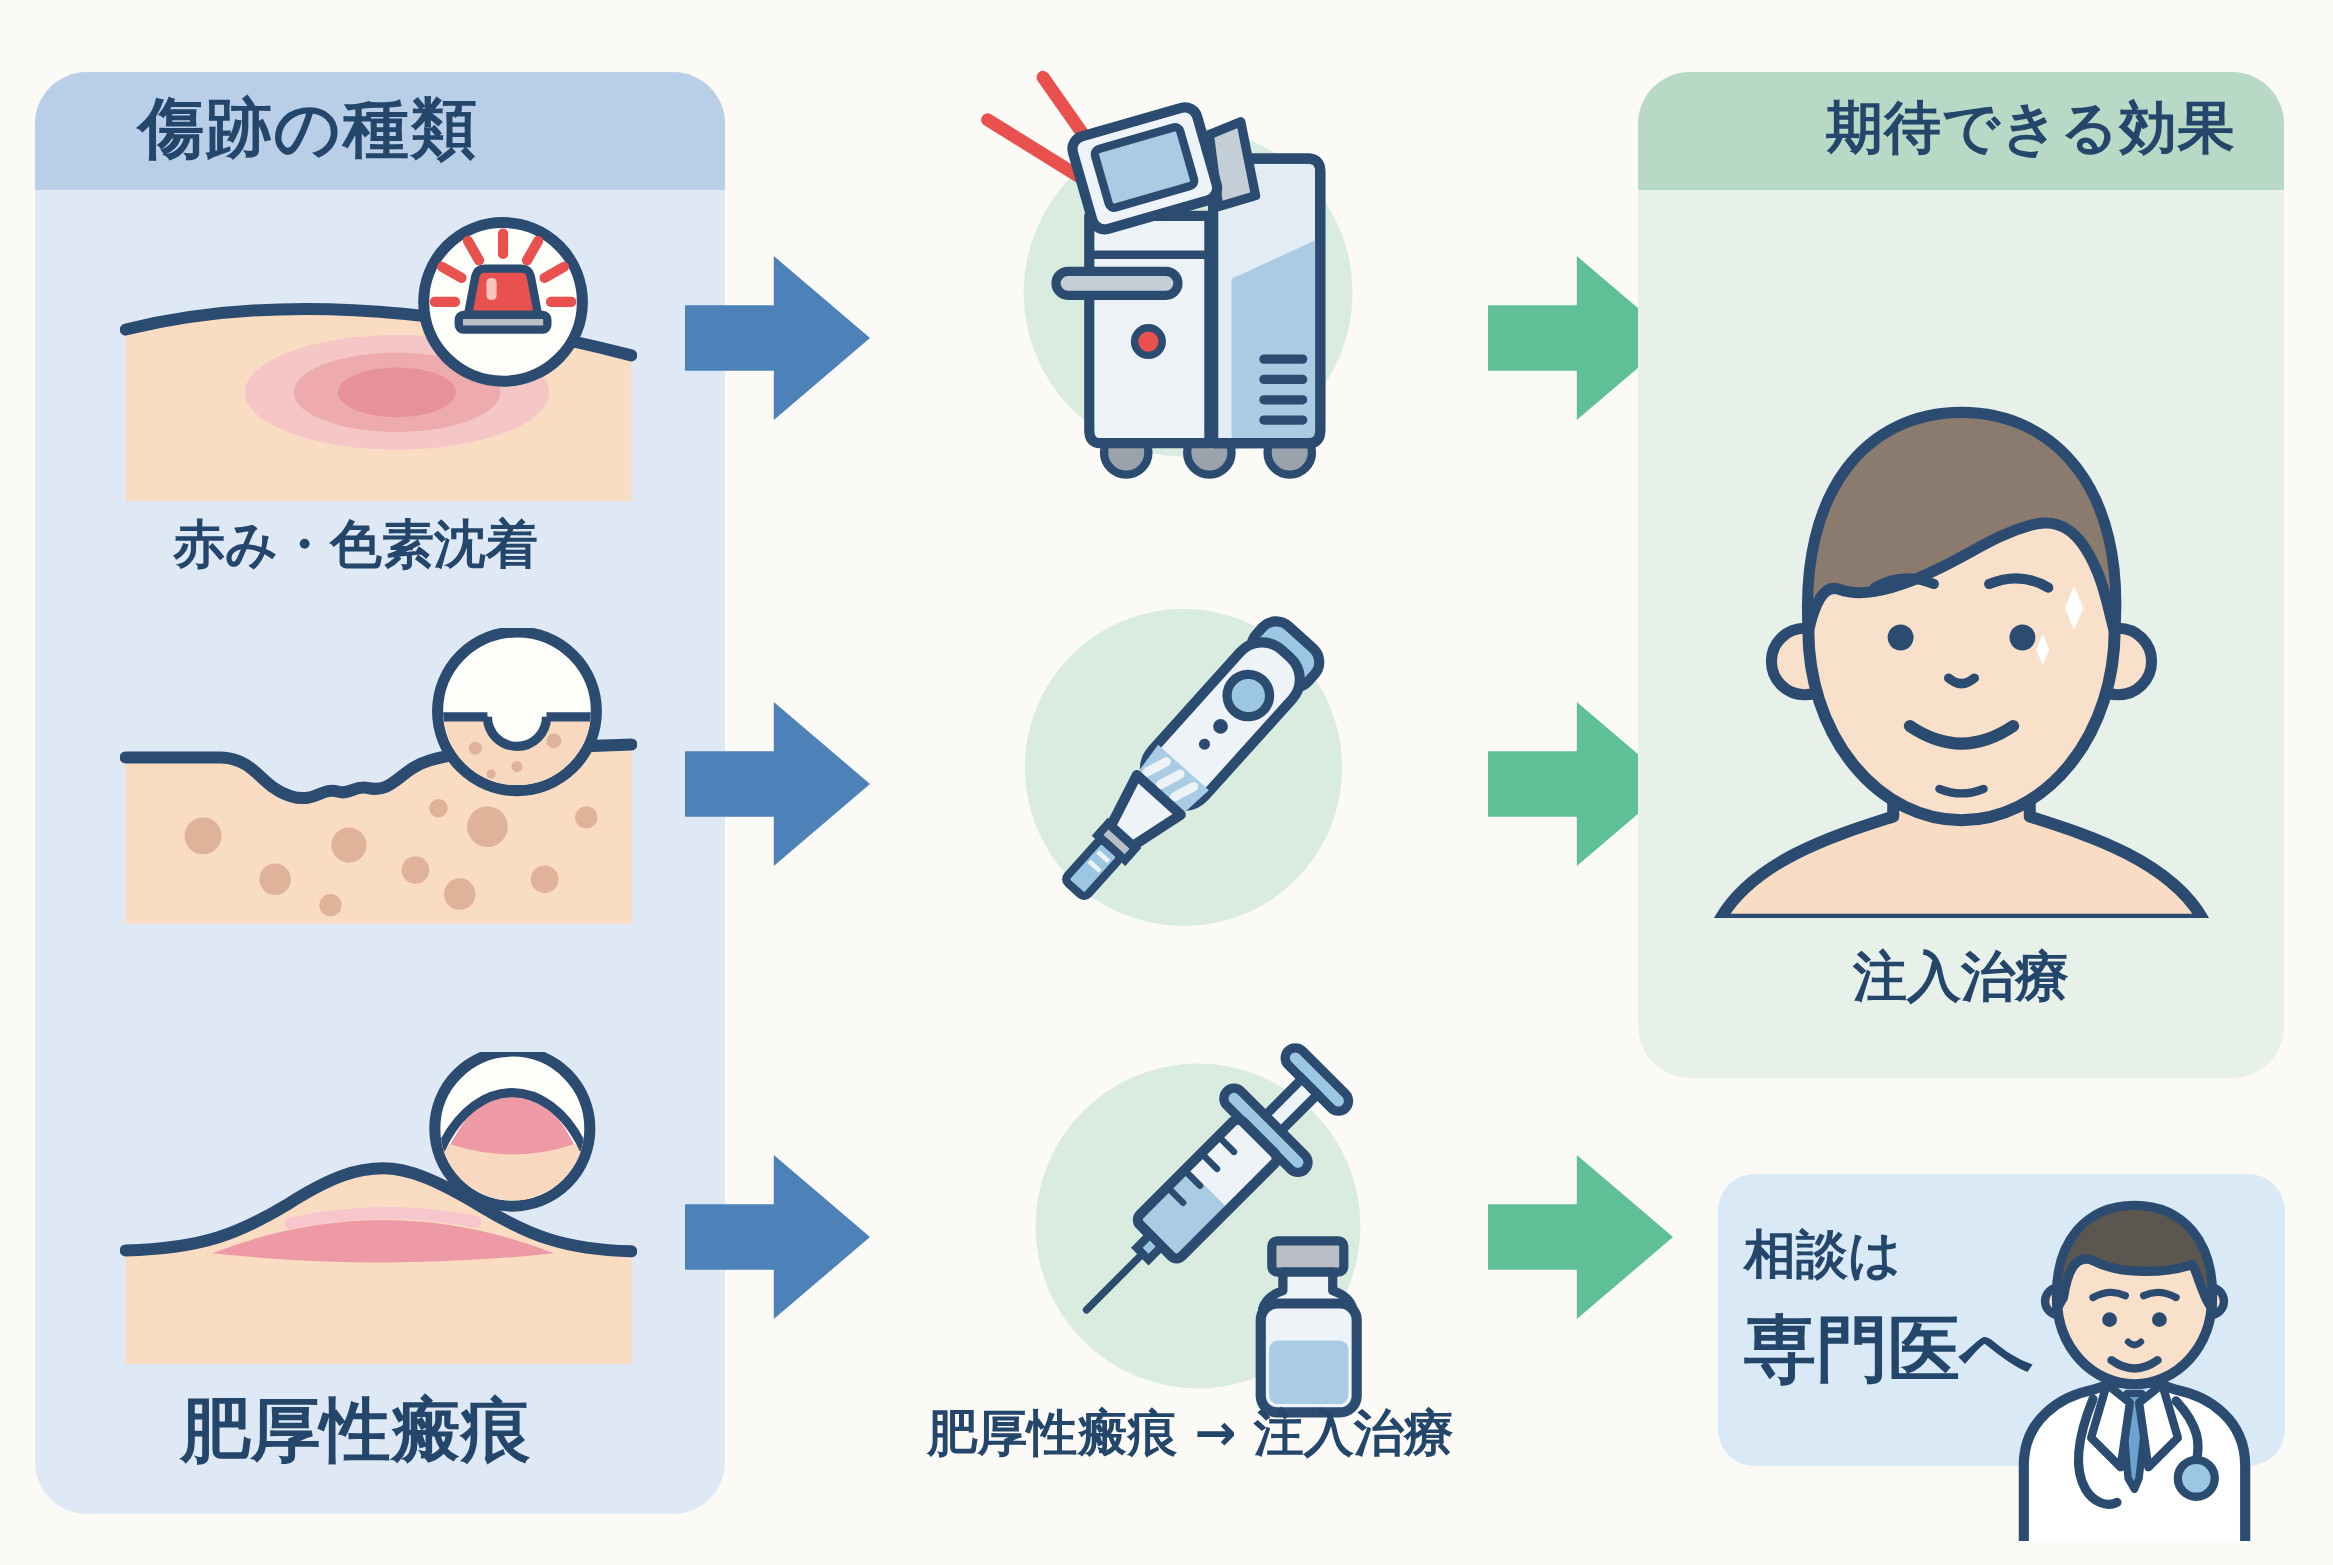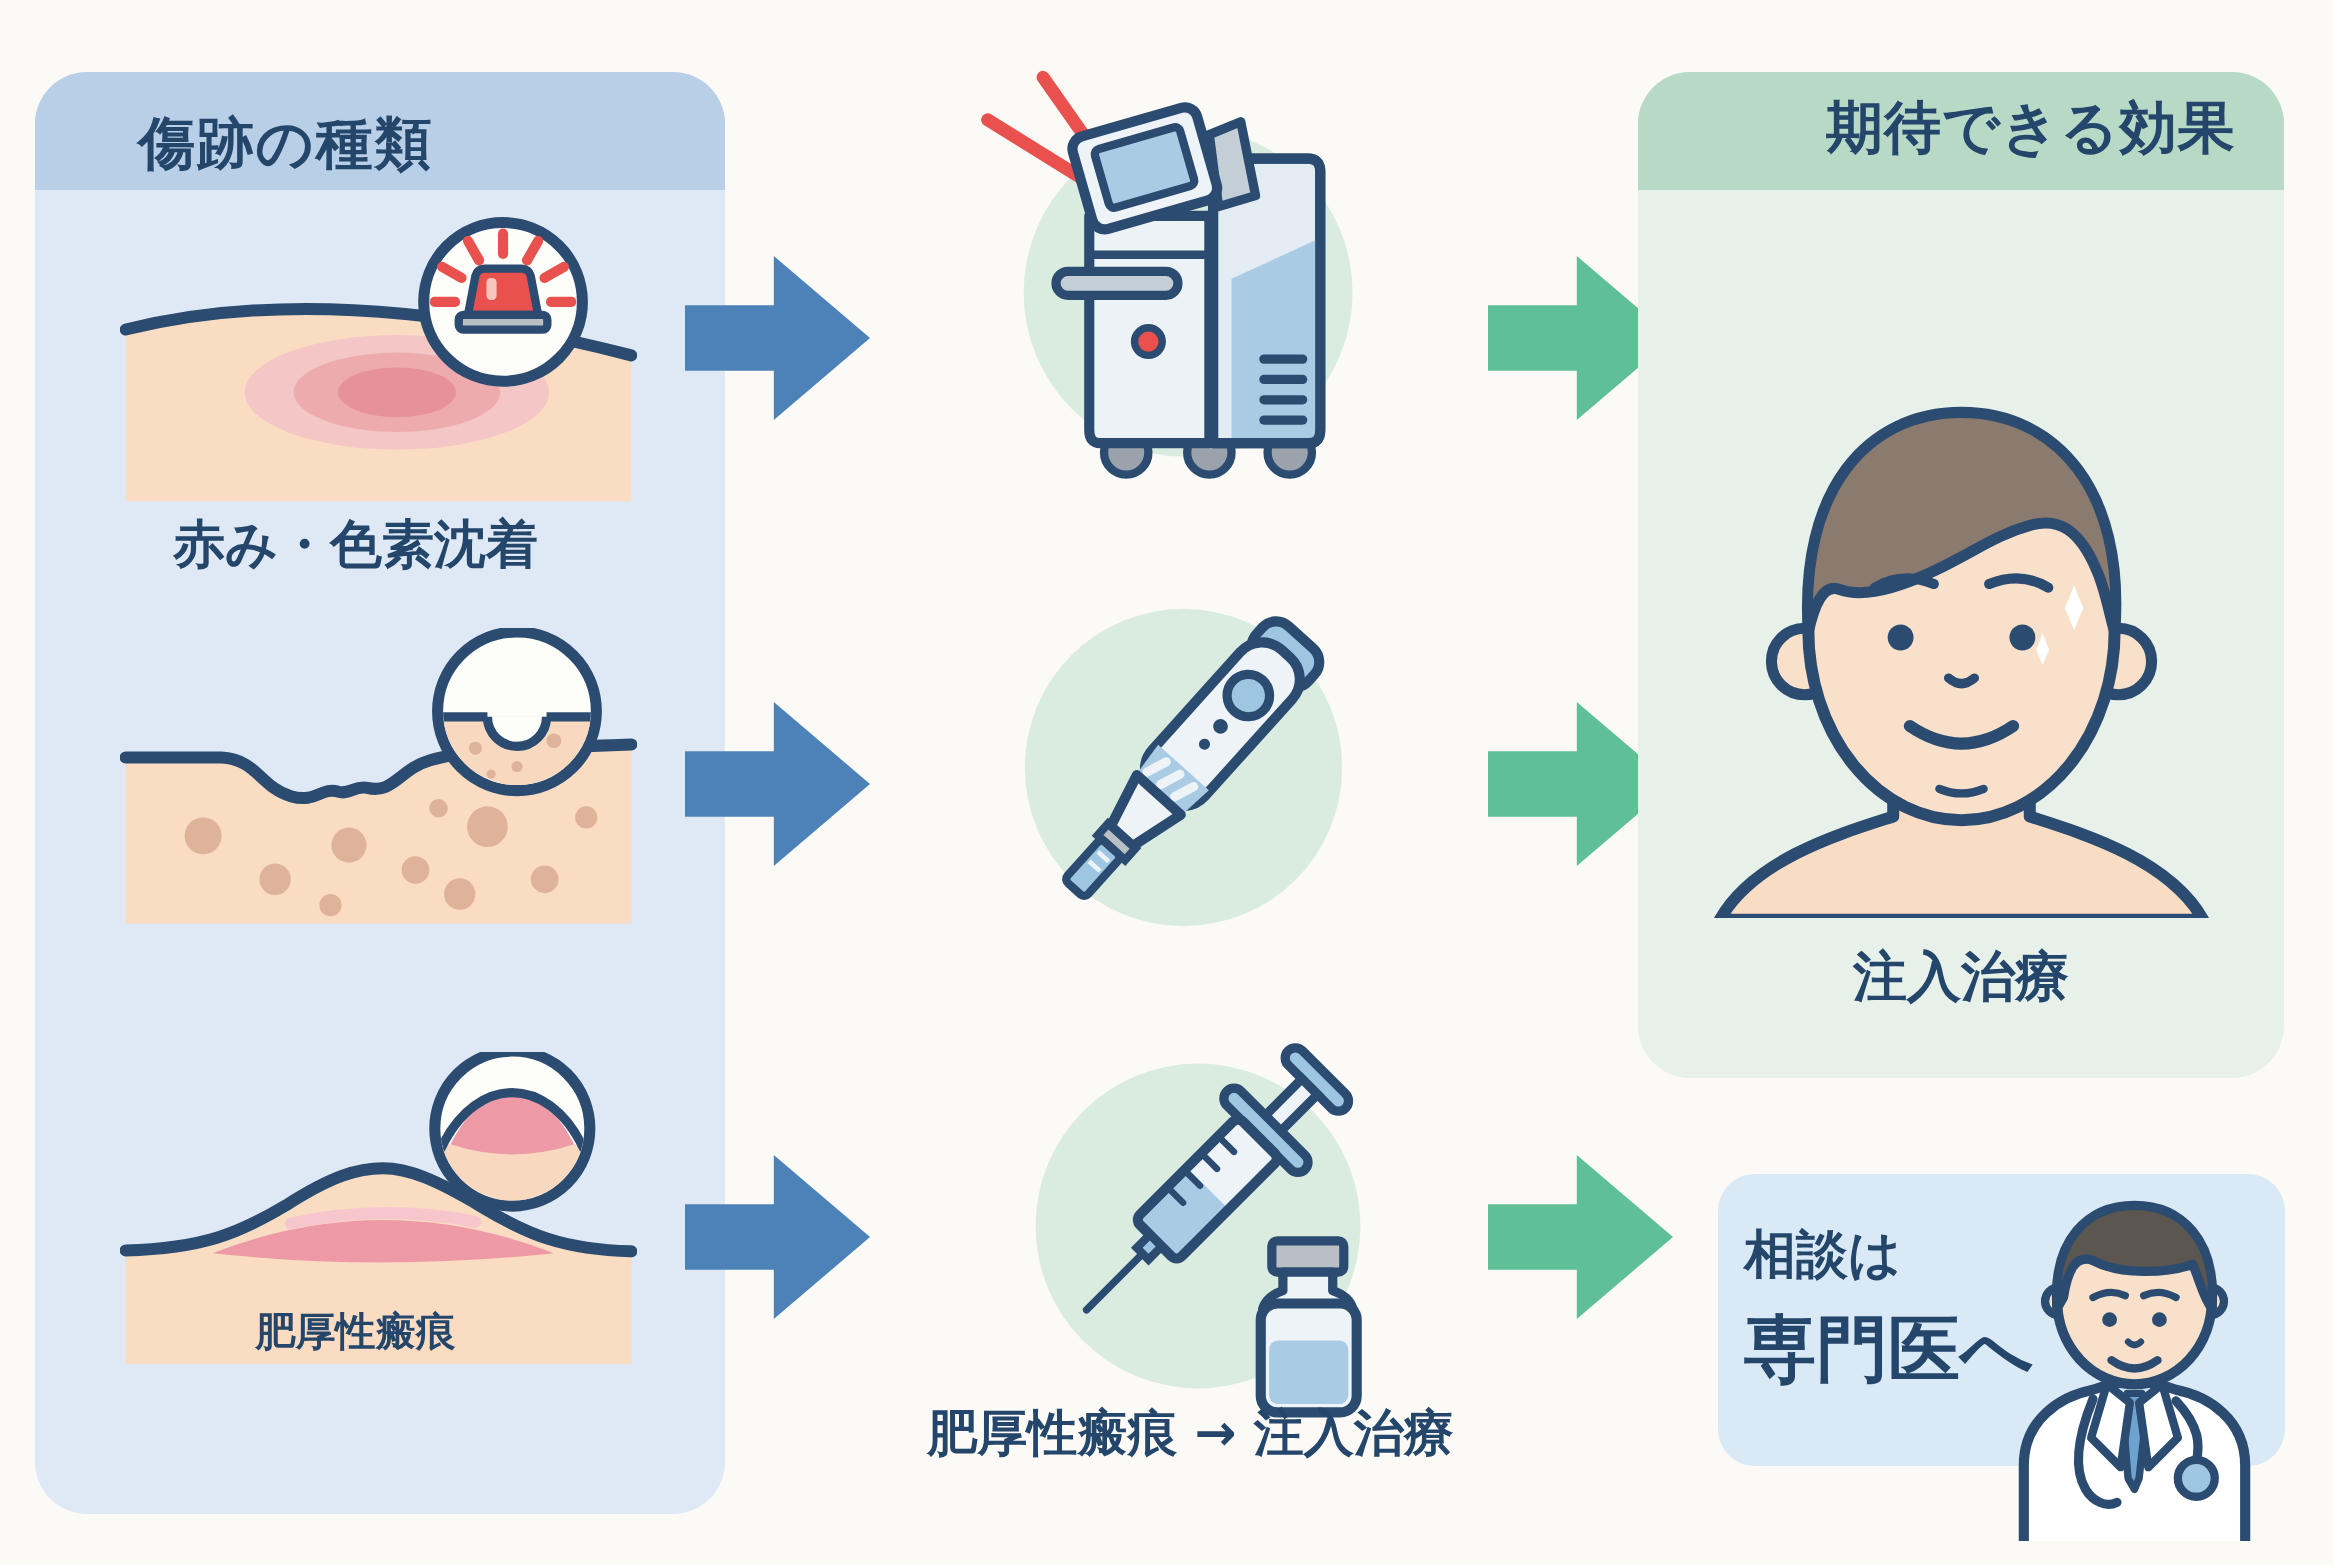--- a/index.html
+++ b/index.html
@@ -8,26 +8,26 @@
     background:#fbfaf6;
     font-family:"DejaVu Sans","Liberation Sans",sans-serif;
   }
   .panel{position:absolute;border-radius:52px;}
   .panel-left{left:35px;top:72px;width:690px;height:1442px;background:#dfe9f5;overflow:hidden;}
   .panel-left .band{position:absolute;left:0;top:0;width:100%;height:118px;background:#b9cfe7;}
   .panel-right{left:1638px;top:72px;width:646px;height:1006px;background:#e7f1ea;overflow:hidden;}
   .panel-right .band{position:absolute;left:0;top:0;width:100%;height:118px;background:#b7d9c6;}
   .panel-consult{left:1718px;top:1174px;width:567px;height:292px;background:#d9eaf6;border-radius:37px;}
   .jp{position:absolute;font-weight:900;color:#24466b;line-height:1.05;white-space:nowrap;}
-  .title-left{left:138px;top:114px;font-size:57px;letter-spacing:1.8px;}
+  .title-left{left:138px;top:94px;font-size:66px;letter-spacing:1.8px;}
   .title-right{left:1826px;top:98px;font-size:57px;letter-spacing:0.9px;}
   .lbl-center{text-align:center;}
   .lbl-scar1{left:37px;top:517px;width:637px;font-size:52px;}
   .lbl-scar2{left:37px;top:956px;width:637px;font-size:52px;}
-  .lbl-scar3{left:37px;top:1310px;width:637px;font-size:40px;}
+  .lbl-scar3{left:37px;top:1394px;width:637px;font-size:70px;}
   .lbl-mid1{left:794px;top:491px;width:775px;font-size:48px;}
   .lbl-mid2{left:886px;top:951px;width:591px;font-size:50px;}
   .lbl-mid3{left:849px;top:1407px;width:683px;font-size:50px;}
   .lbl-caption{left:1638px;top:949px;width:646px;font-size:54px;}
   .lbl-consult1{left:1744px;top:1227px;font-size:52px;}
   .lbl-consult2{left:1744px;top:1312px;font-size:72px;}
   .arrow{
     position:absolute;width:185px;height:164px;
     clip-path:polygon(0 30%,48% 30%,48% 0,100% 50%,48% 100%,48% 70%,0 70%);
   }

